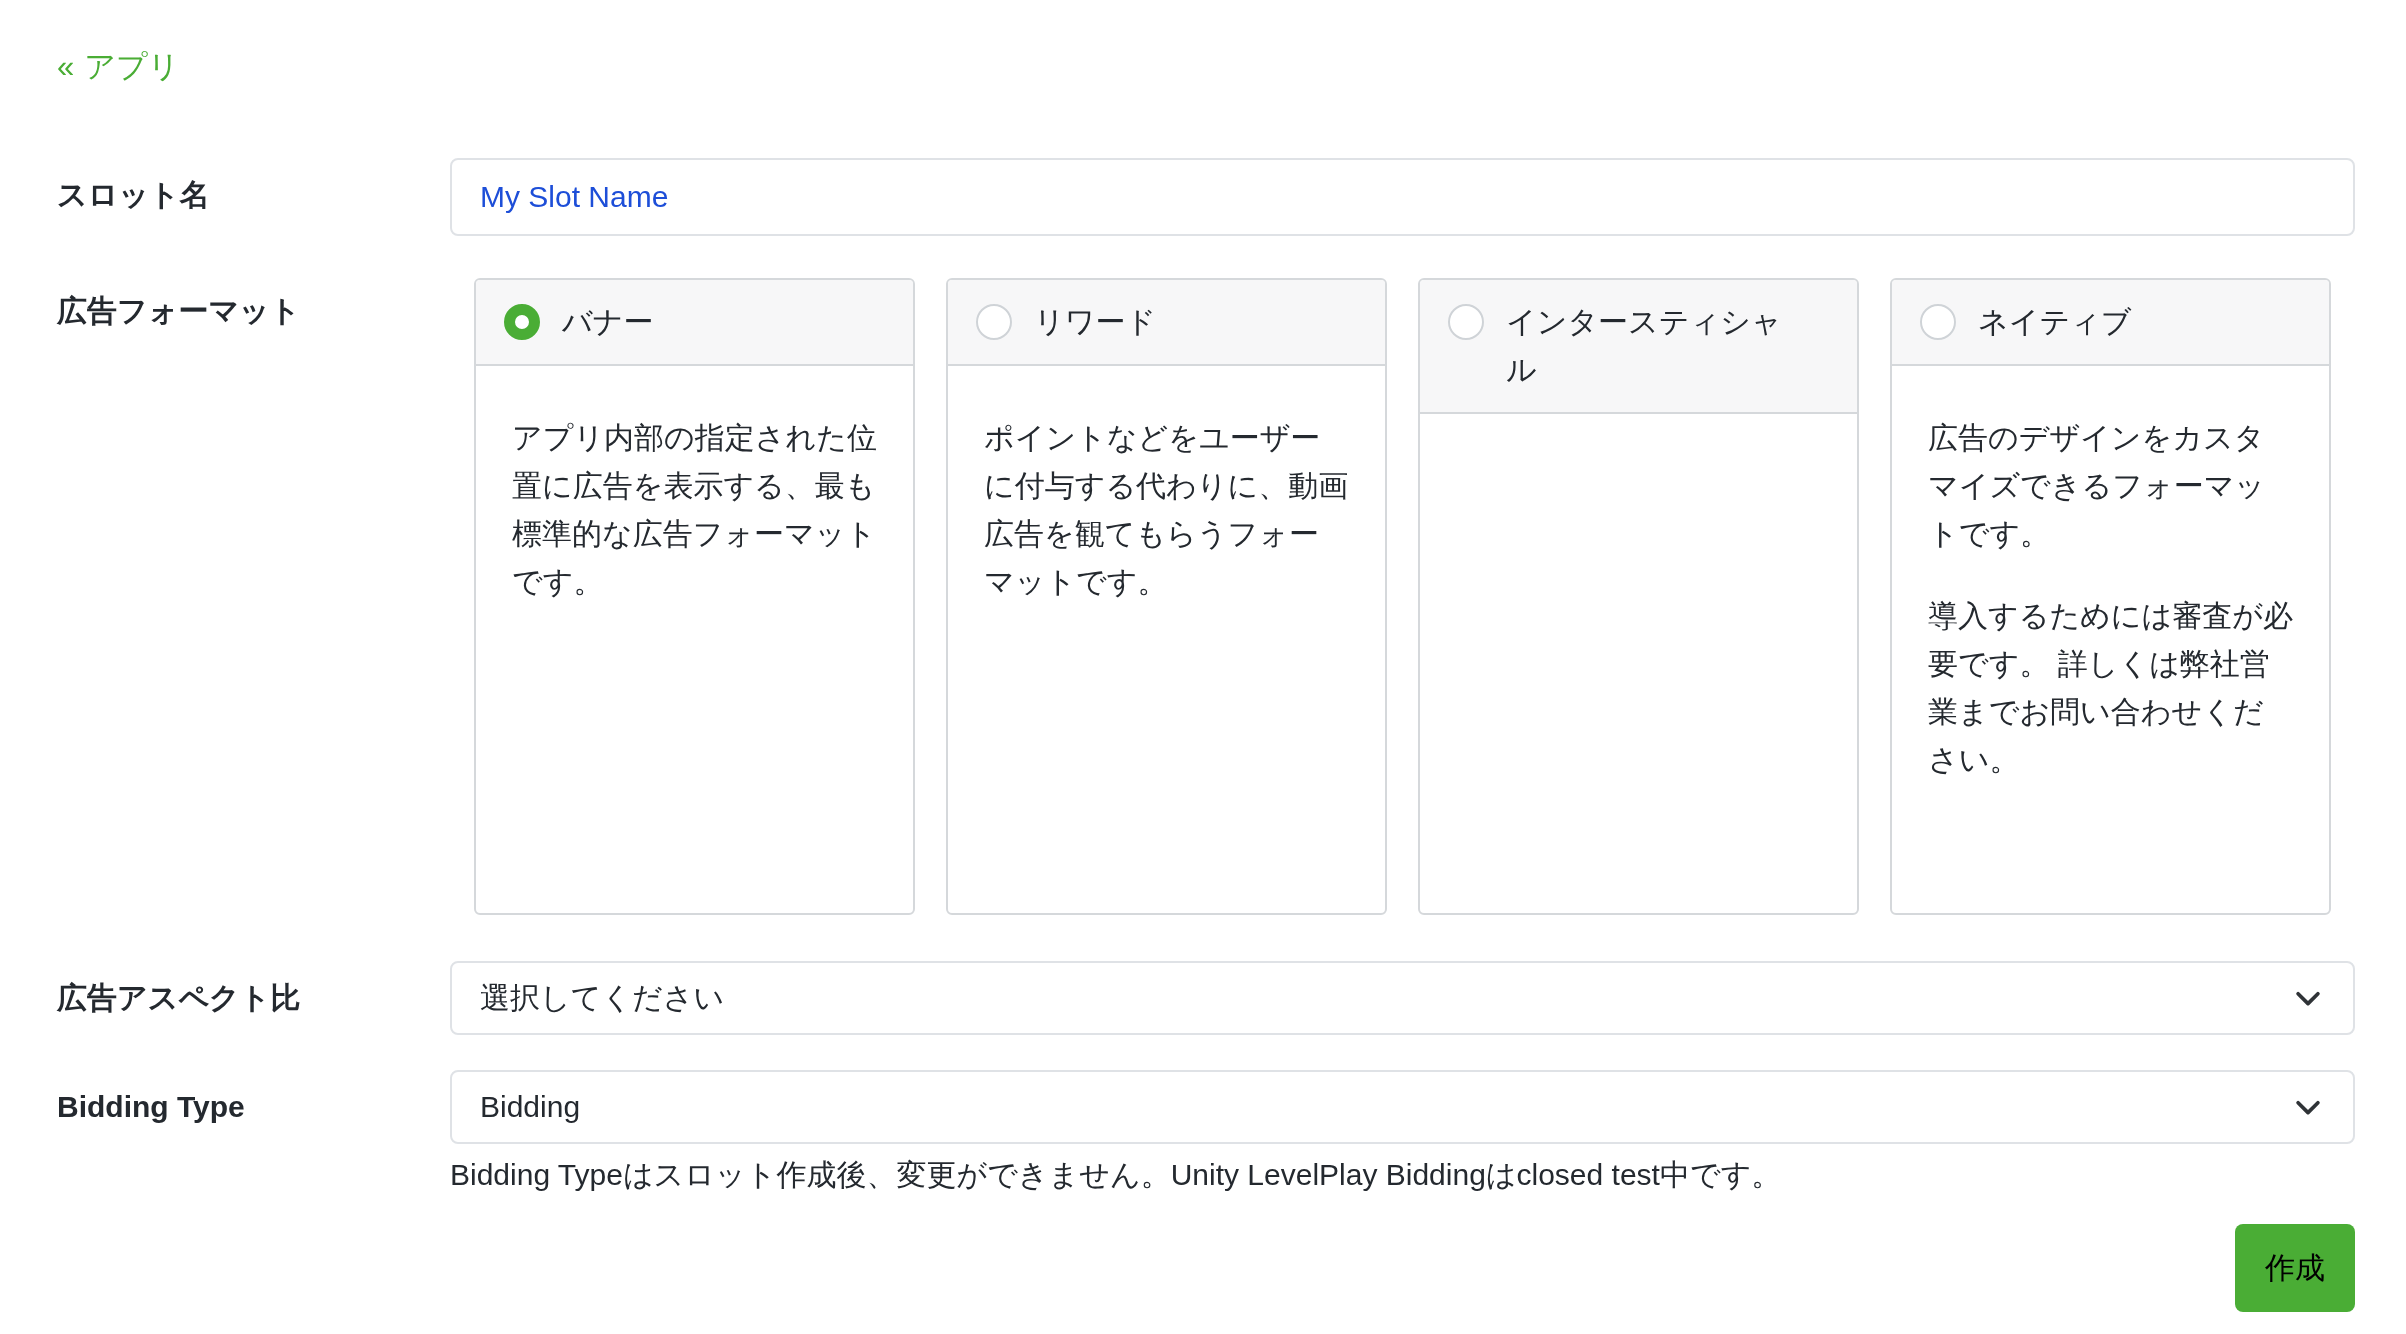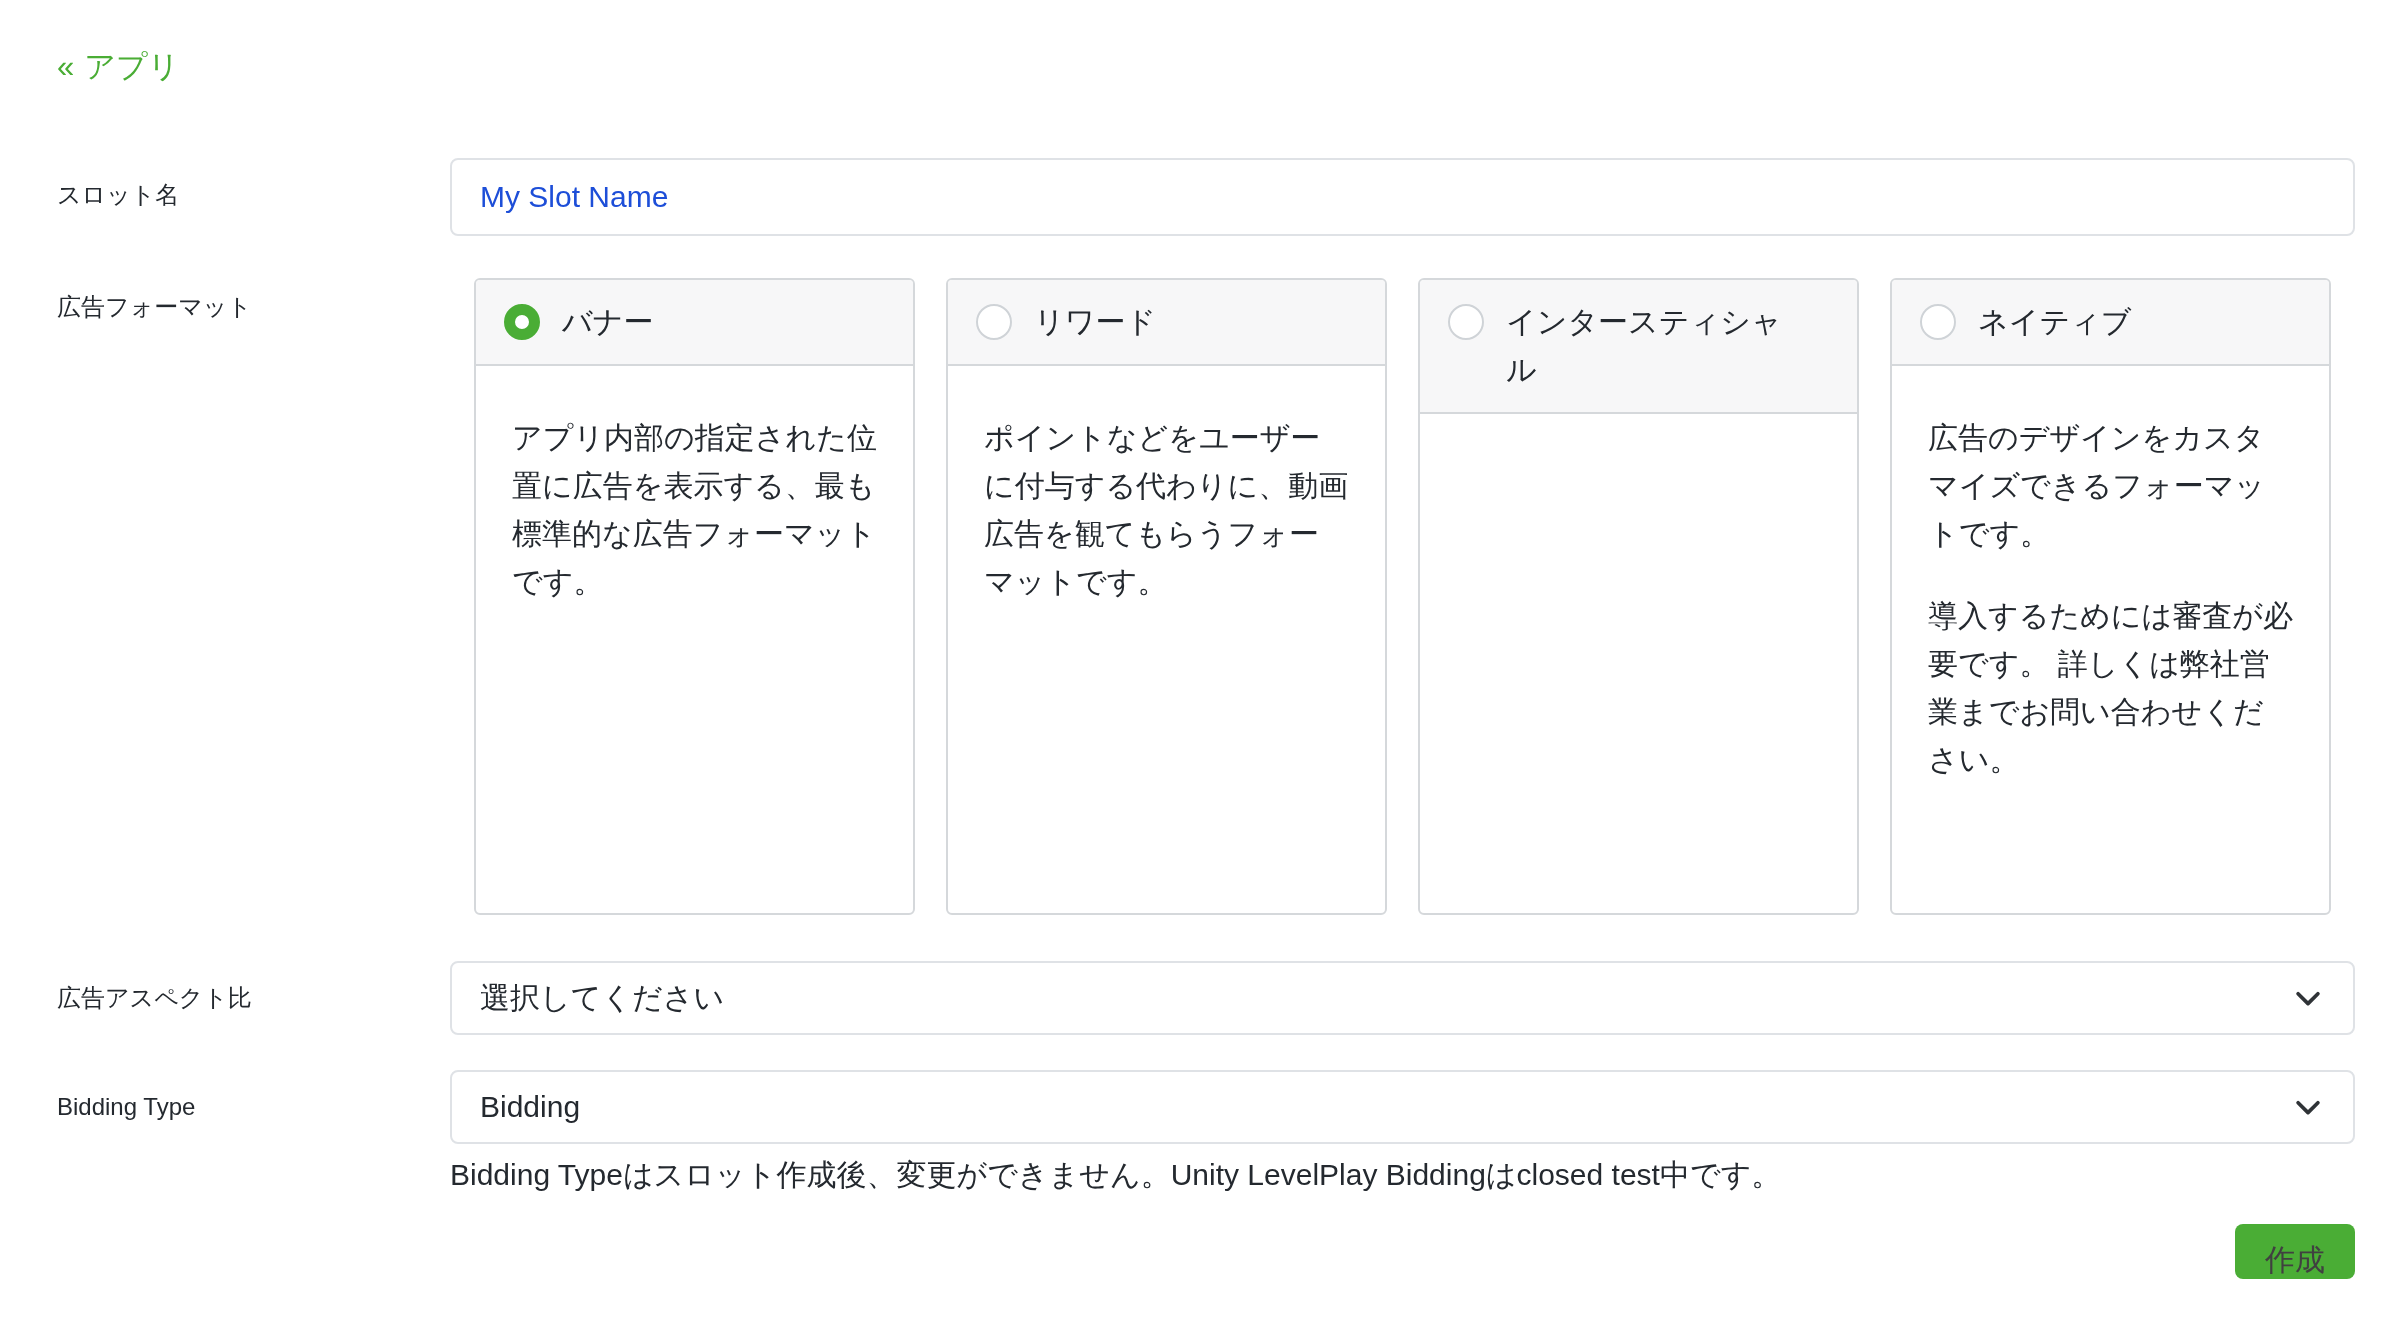--- a/index.html
+++ b/index.html
@@ -24,22 +24,22 @@
     text-decoration: none;
     cursor: pointer;
     margin-bottom: 70px;
   }
 
   
   .row { display: flex; }
   .row-label {
     width: 393px;
     flex-shrink: 0;
-    font-weight: 400;
-    font-size: 24px;
+    font-weight: 700;
+    font-size: 30px;
     color: #24292f;
   }
   .row-label.centered {
     display: flex;
     align-items: center;
     height: 74px;
   }
   .row-label.top { padding-top: 13px; }
   .row-control { flex: 1; min-width: 0; }
 
@@ -139,24 +139,24 @@
   }
 
   
   .actions {
     display: flex;
     justify-content: flex-end;
     margin-top: 30px;
   }
   .btn-create {
     min-width: 111px;
-    height: 55px;
-    padding: 16px 30px;
+    height: 88px;
+    padding: 8px 30px;
     background: #4aad35;
-    color: #404040;
+    color: #000000;
     border: none;
     border-radius: 8px;
     font-family: inherit;
     font-size: 30px;
     cursor: pointer;
   }
 </style>
 </head>
 <body>
 

